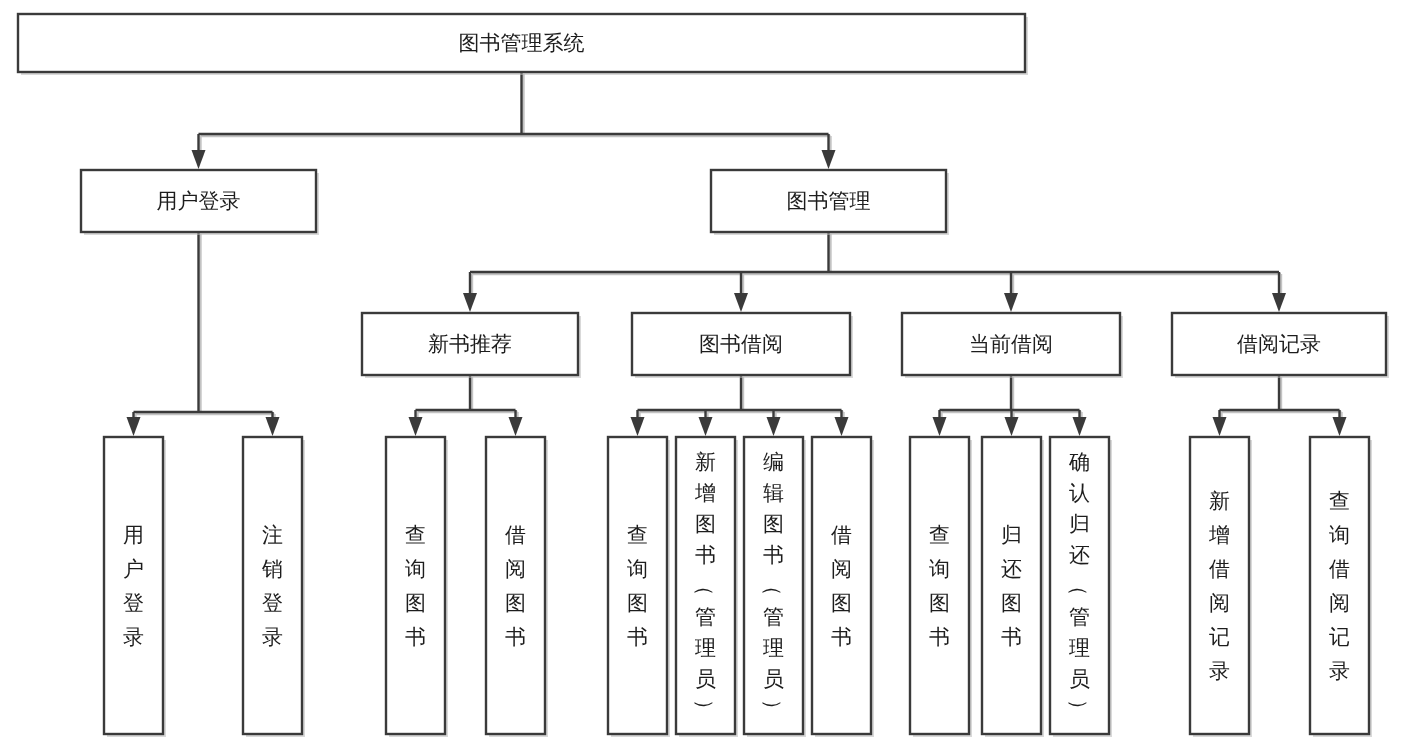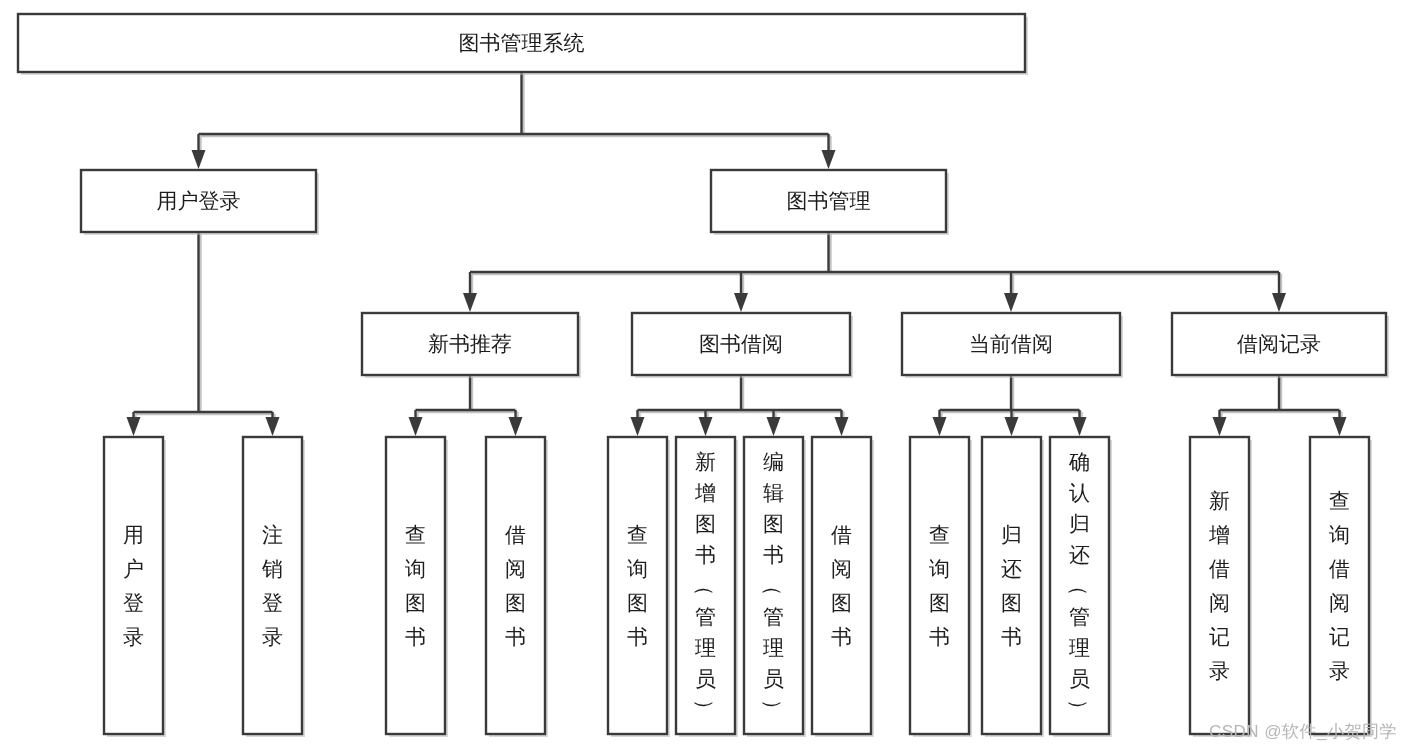--- a/index.html
+++ b/index.html
@@ -318,15 +318,14 @@
       <div class="vlabel" style="left: 1310px; top: 437px; width: 59px; height: 297px; display: flex; flex-direction: column; align-items: center; justify-content: center;">
         <span style="line-height: 34px; height: 34px;">查</span>
         <span style="line-height: 34px; height: 34px;">询</span>
         <span style="line-height: 34px; height: 34px;">借</span>
         <span style="line-height: 34px; height: 34px;">阅</span>
         <span style="line-height: 34px; height: 34px;">记</span>
         <span style="line-height: 34px; height: 34px;">录</span>
       </div>
     </div>
 
-  <div id="watermark">CSDN @软件_小贺同学</div>
 
 </div>
 
 </body></html>

